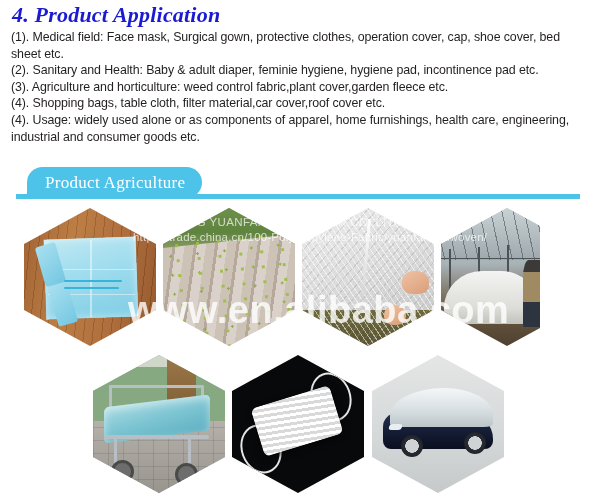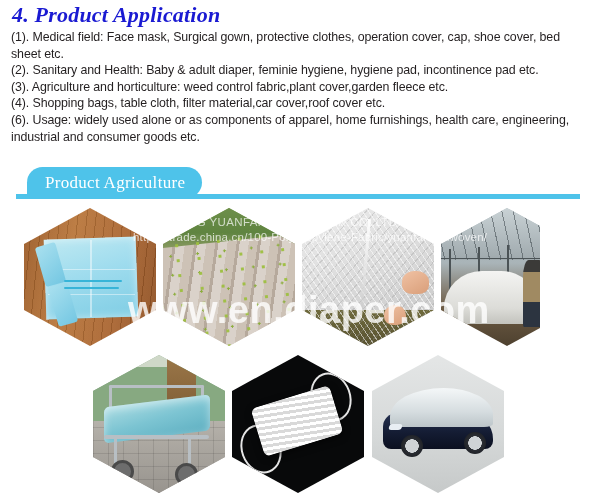--- a/index.html
+++ b/index.html
@@ -359,21 +359,21 @@
 </head>
 <body>
 
 <div id="page-title">4. Product Application</div>
 
 <div id="description">
   <div class="desc-line">(1). Medical field: Face mask, Surgical gown, protective clothes, operation cover, cap, shoe cover, bed sheet etc.</div>
   <div class="desc-line">(2). Sanitary and Health: Baby &amp; adult diaper, feminie hygiene, hygiene pad, incontinence pad etc.</div>
   <div class="desc-line">(3). Agriculture and horticulture: weed control fabric,plant cover,garden fleece etc.</div>
   <div class="desc-line">(4). Shopping bags, table cloth, filter material,car cover,roof cover etc.</div>
-  <div class="desc-line">(6). Usage: widely used alone or as components of apparel, home furnishings, health care, engineering, industrial and consumer goods etc.</div>
+  <div class="desc-line">(4). Usage: widely used alone or as components of apparel, home furnishings, health care, engineering, industrial and consumer goods etc.</div>
 </div>
 
 <div id="section-banner">
   <div id="banner-rule"></div>
   <div id="banner-pill">
     <span id="banner-pill-label">Product Agriculture</span>
   </div>
 </div>
 
 <div id="hex-gallery">
@@ -451,14 +451,14 @@
       <div class="car-body"></div>
       <div class="car-cover"></div>
       <div class="car-light" style="left:13%; top:50%;"></div>
       <div class="car-wheel" style="left:22%; top:58%;"></div>
       <div class="car-wheel" style="left:70%; top:56%;"></div>
     </div>
   </div>
 
   <div class="wm" id="wm-company" style="top:13px;">ZHEJIANG YUANFAN NON-WOVEN CO.,LTD.</div>
   <div class="wm" id="wm-url" style="top:28px;">https://trade.china.cn/100-Polypropylene-Fabric/yuanfannonwoven/</div>
-  <div class="wm" id="wm-alibaba" style="top:86px;">www.en.diaper.com</div>
+  <div class="wm" id="wm-alibaba" style="top:86px;">www.en.alibaba.com</div>
 </div>
 
 </body></html>

